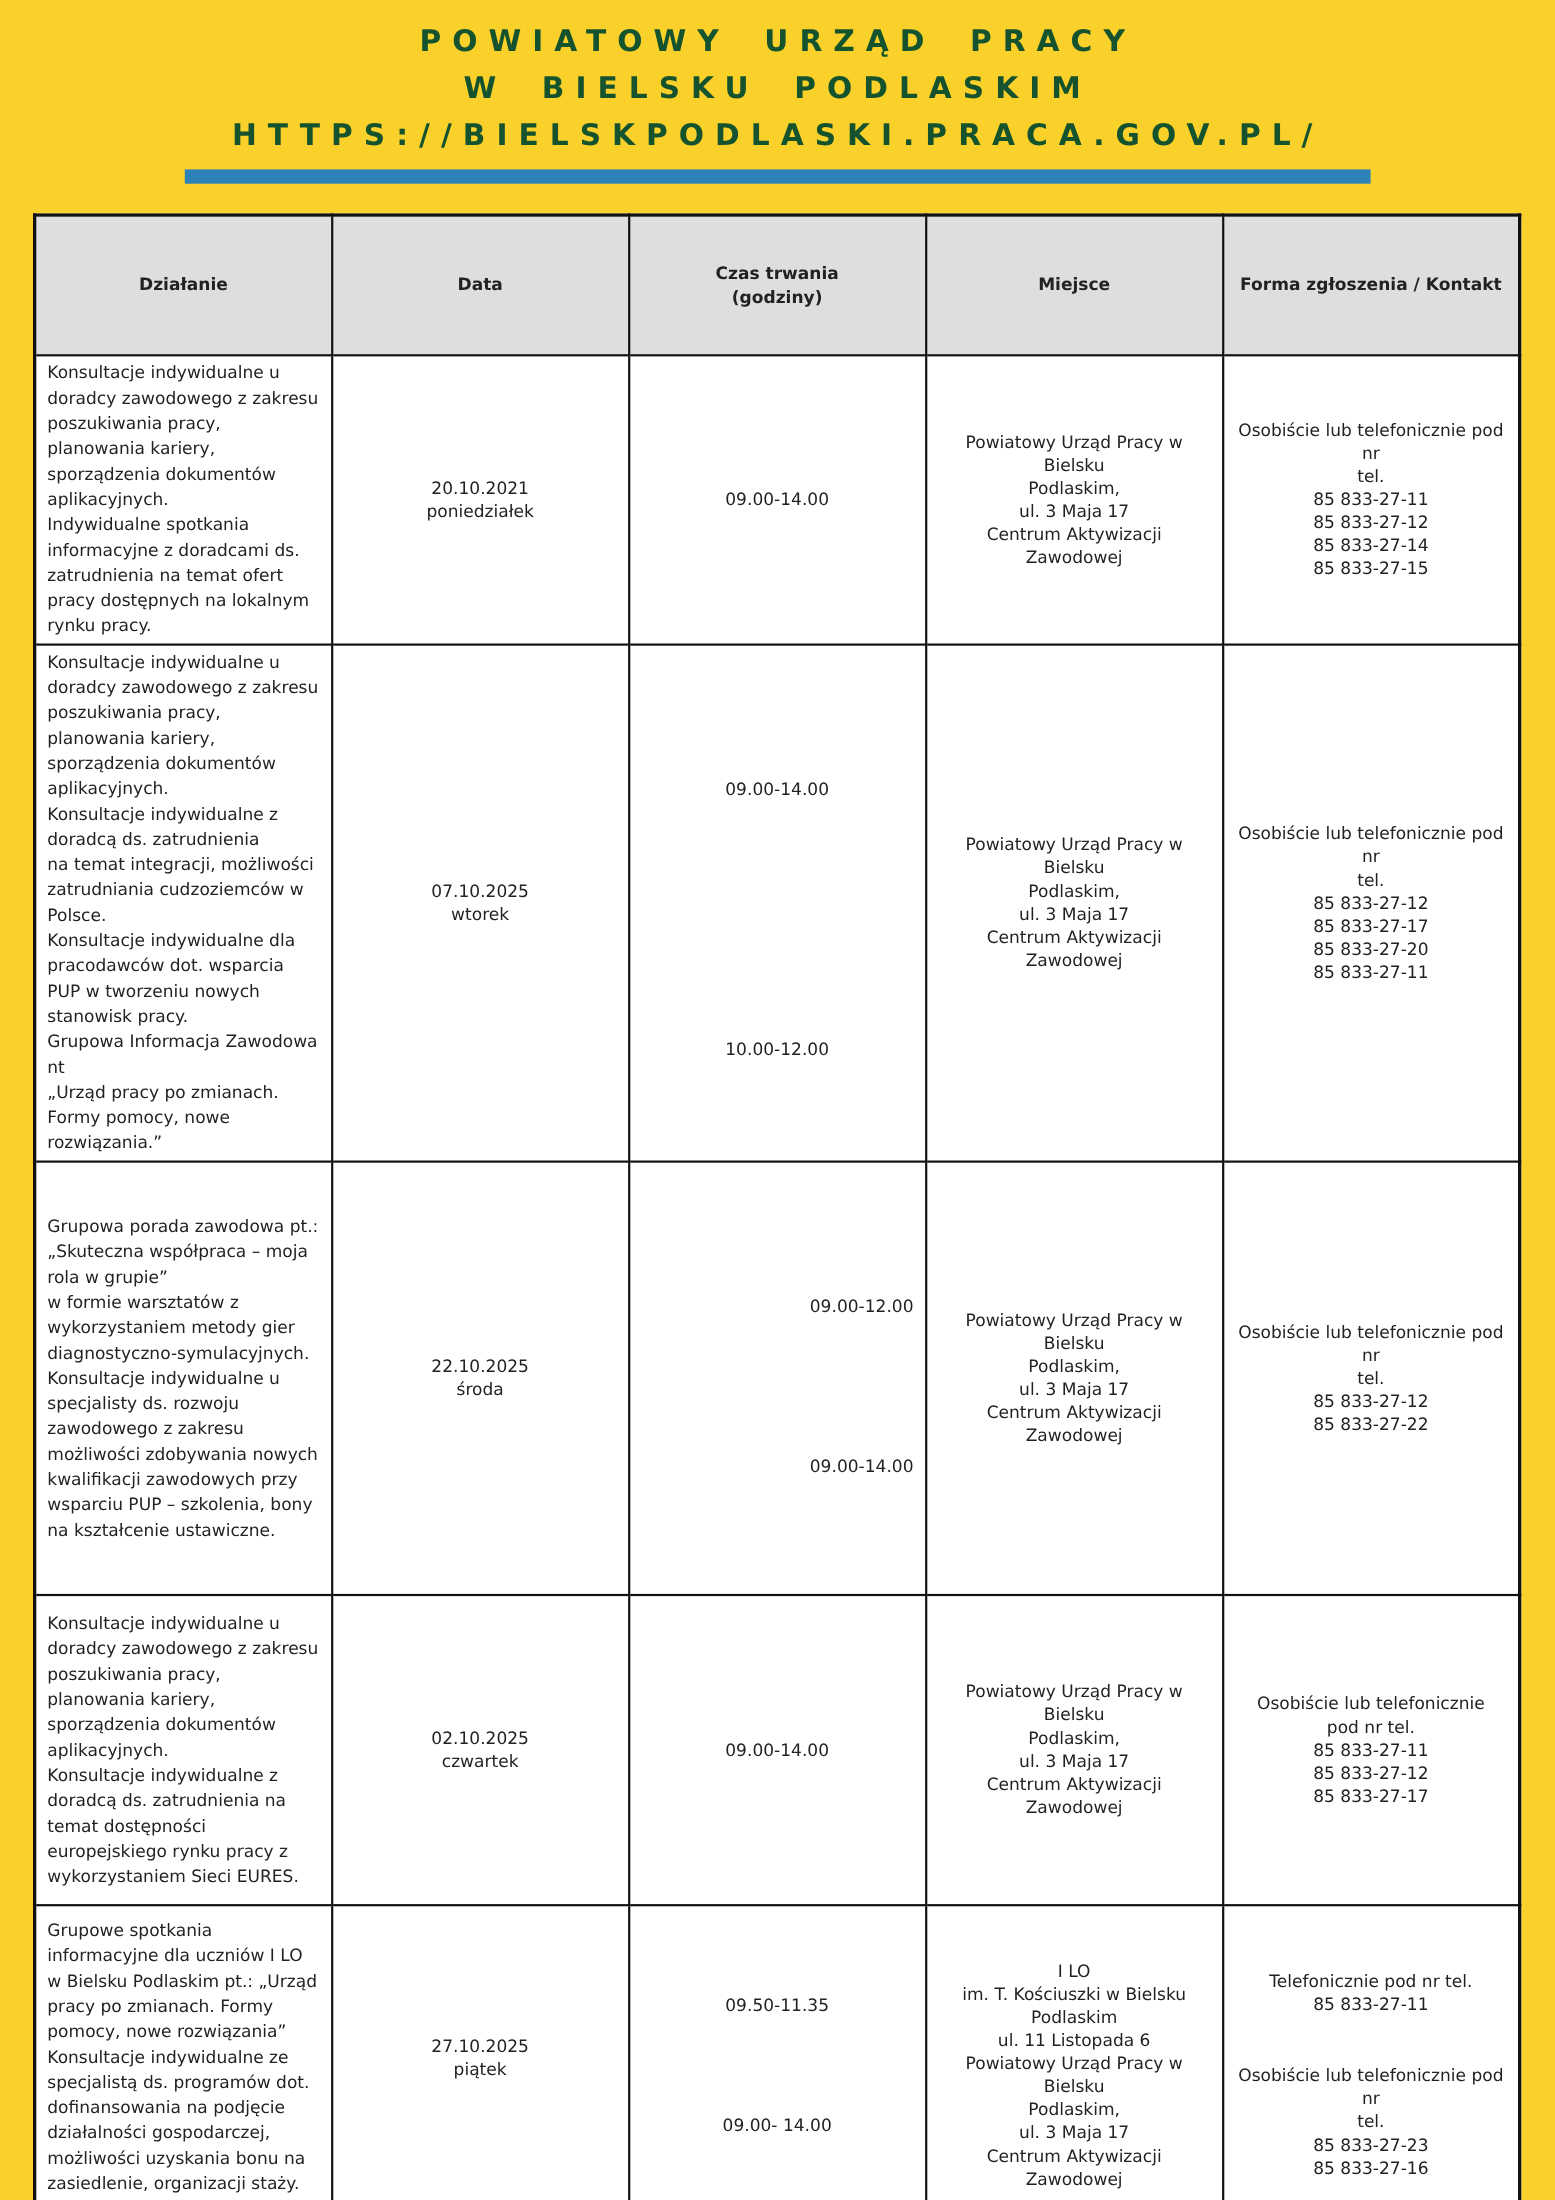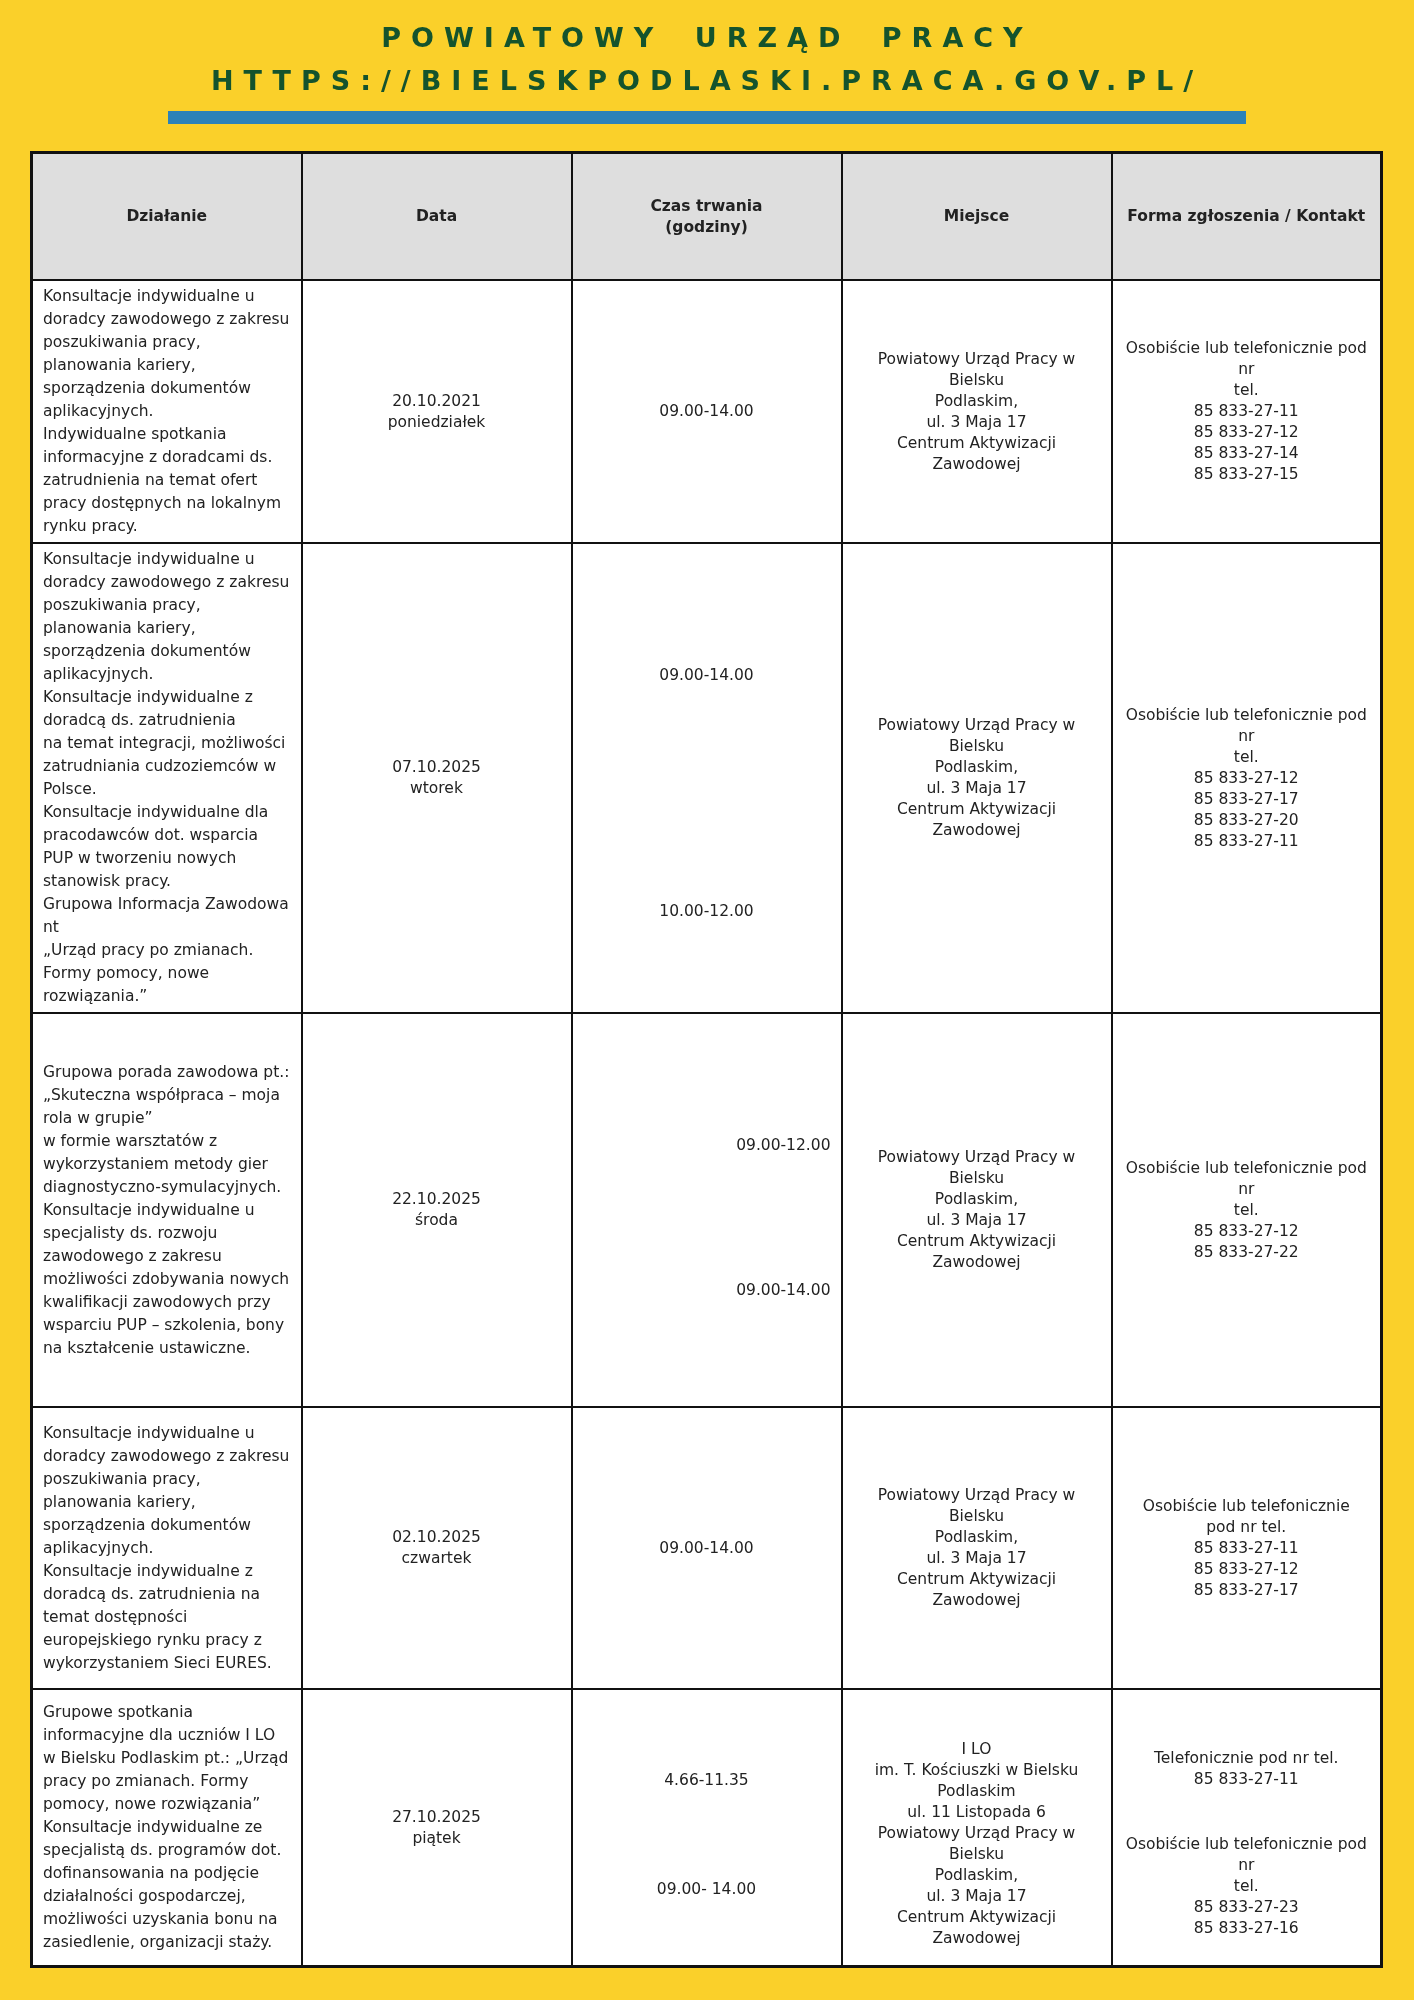--- a/index.html
+++ b/index.html
@@ -69,20 +69,21 @@
   .r5 .flex-places   { height:267px; padding:45px 0 22px; }
   .r5 .flex-contacts { height:267px; padding:54px 0 22px; }
 </style>
 </head>
 <body>
 
 <div class="page">
 
   <div class="masthead">
     <div class="masthead-line">POWIATOWY URZĄD PRACY</div>
+    <div class="masthead-line">W BIELSKU PODLASKIM</div>
     <div class="masthead-line">HTTPS://BIELSKPODLASKI.PRACA.GOV.PL/</div>
   </div>
 
   <div class="accent-bar"></div>
 
   <table class="schedule">
     <colgroup>
         <col>
         <col>
         <col>
@@ -234,21 +235,21 @@
 
     <tr class="r5">
       <td class="activity">Grupowe spotkania informacyjne dla uczniów I LO w Bielsku Podlaskim pt.: „Urząd pracy po zmianach. Formy pomocy, nowe rozwiązania”
 Konsultacje indywidualne ze specjalistą ds. programów dot. dofinansowania na podjęcie działalności gospodarczej, możliwości uzyskania bonu na zasiedlenie, organizacji staży.</td>
       <td>
             <div class="block">27.10.2025
 piątek</div>
           </td>
       <td>
         <div class="cellflex multi flex-times">
-          <div class="block">4.66-11.35</div>
+          <div class="block">09.50-11.35</div>
           <div class="block">09.00- 14.00</div>
         </div>
       </td>
       <td>
         <div class="cellflex multi flex-places">
           <div class="block">I LO
 im. T. Kościuszki w Bielsku
 Podlaskim
 ul. 11 Listopada 6</div>
           <div class="block">Powiatowy Urząd Pracy w Bielsku

